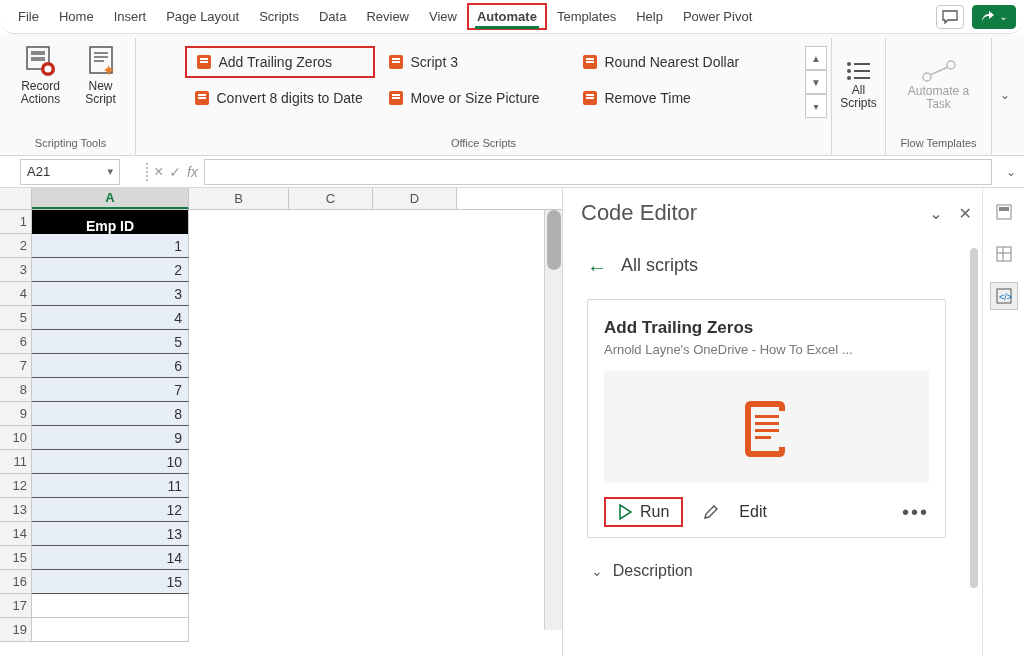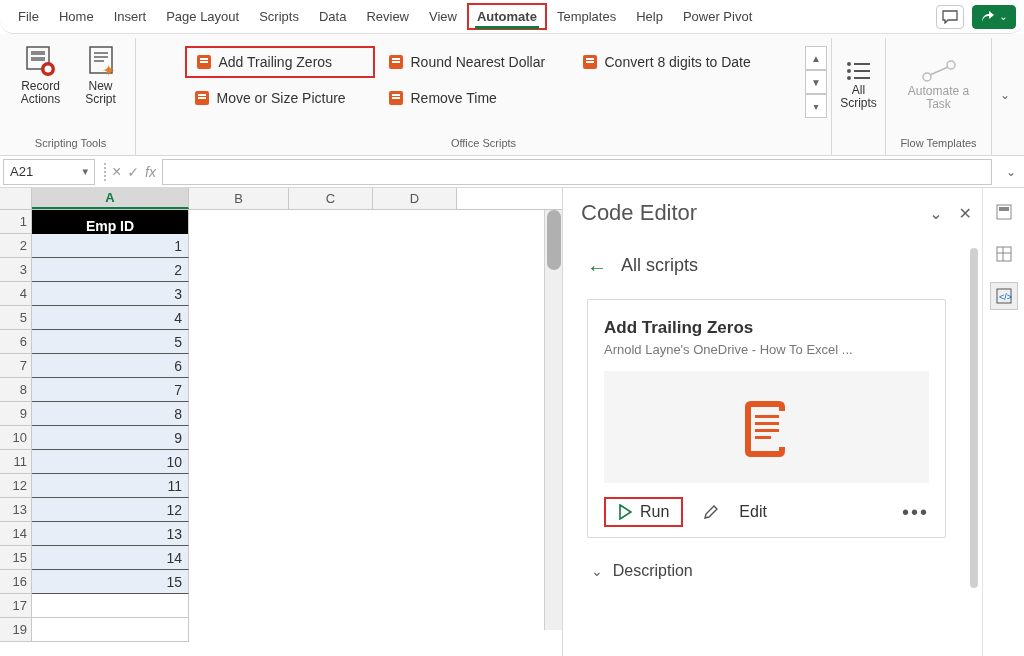--- a/index.html
+++ b/index.html
@@ -27,21 +27,21 @@
   .sitem.highlight{border:2px solid #d92c2c;}
   .scrollbtns{position:absolute;right:4px;top:8px;display:flex;flex-direction:column;width:22px;}
   .scrollbtns div{border:1px solid #c8c8c8;height:24px;display:flex;align-items:center;justify-content:center;font-size:10px;color:#666;background:#fff;}
   .allscripts{width:54px;}
   .allscripts .col{display:flex;flex-direction:column;align-items:center;gap:2px;height:90px;justify-content:center;font-size:12px;}
   .flowtpl{width:106px;}
   .flowtpl .col{display:flex;flex-direction:column;align-items:center;gap:2px;height:90px;justify-content:center;font-size:12px;color:#a0a0a0;}
   .collapse-rib{width:26px;border-right:none;display:flex;align-items:flex-end;justify-content:center;padding-bottom:6px;}
   
   .fbar{height:32px;border-bottom:1px solid #d8d8d8;display:flex;align-items:center;background:#fff;}
-  .namebox{width:92px;height:26px;margin:0 3px;border:1px solid #c8c8c8;display:flex;align-items:center;justify-content:space-between;padding:0 6px;font-size:13px;}
+  .namebox{width:100px;height:26px;margin:0 20px;border:1px solid #c8c8c8;display:flex;align-items:center;justify-content:space-between;padding:0 6px;font-size:13px;}
   .fxtools{display:flex;align-items:center;gap:6px;padding:0 6px;color:#999;}
   .fxinput{flex:1;height:26px;border:1px solid #c8c8c8;margin-right:6px;}
   
   .main{display:flex;height:calc(656px - 34px - 122px - 32px);}
   .sheet{width:562px;position:relative;overflow:hidden;}
   .colhdr{display:flex;height:22px;border-bottom:1px solid #c8c8c8;}
   .corner{width:32px;border-right:1px solid #c8c8c8;background:#f3f3f3;}
   .ch{border-right:1px solid #c8c8c8;display:flex;align-items:center;justify-content:center;background:#f3f3f3;font-size:13px;color:#555;}
   .chA{width:157px;background:#d8d8d8;font-weight:600;color:#107c41;}
   .chA.sel{border-bottom:2px solid #107c41;}
@@ -146,20 +146,30 @@
         <span>Add Trailing Zeros</span>
       </div>
       <div class="sitem">
         <span class="sic">
             <svg width="18" height="18">
               <rect x="2" y="2" width="14" height="14" fill="#e25822" rx="2"></rect>
               <rect x="5" y="5" width="8" height="2" fill="#fff"></rect>
               <rect x="5" y="8" width="8" height="2" fill="#fff"></rect>
             </svg>
           </span>
+        <span>Script 3</span>
+      </div>
+      <div class="sitem">
+        <span class="sic">
+            <svg width="18" height="18">
+              <rect x="2" y="2" width="14" height="14" fill="#e25822" rx="2"></rect>
+              <rect x="5" y="5" width="8" height="2" fill="#fff"></rect>
+              <rect x="5" y="8" width="8" height="2" fill="#fff"></rect>
+            </svg>
+          </span>
         <span>Round Nearest Dollar</span>
       </div>
       <div class="sitem">
         <span class="sic">
             <svg width="18" height="18">
               <rect x="2" y="2" width="14" height="14" fill="#e25822" rx="2"></rect>
               <rect x="5" y="5" width="8" height="2" fill="#fff"></rect>
               <rect x="5" y="8" width="8" height="2" fill="#fff"></rect>
             </svg>
           </span>

